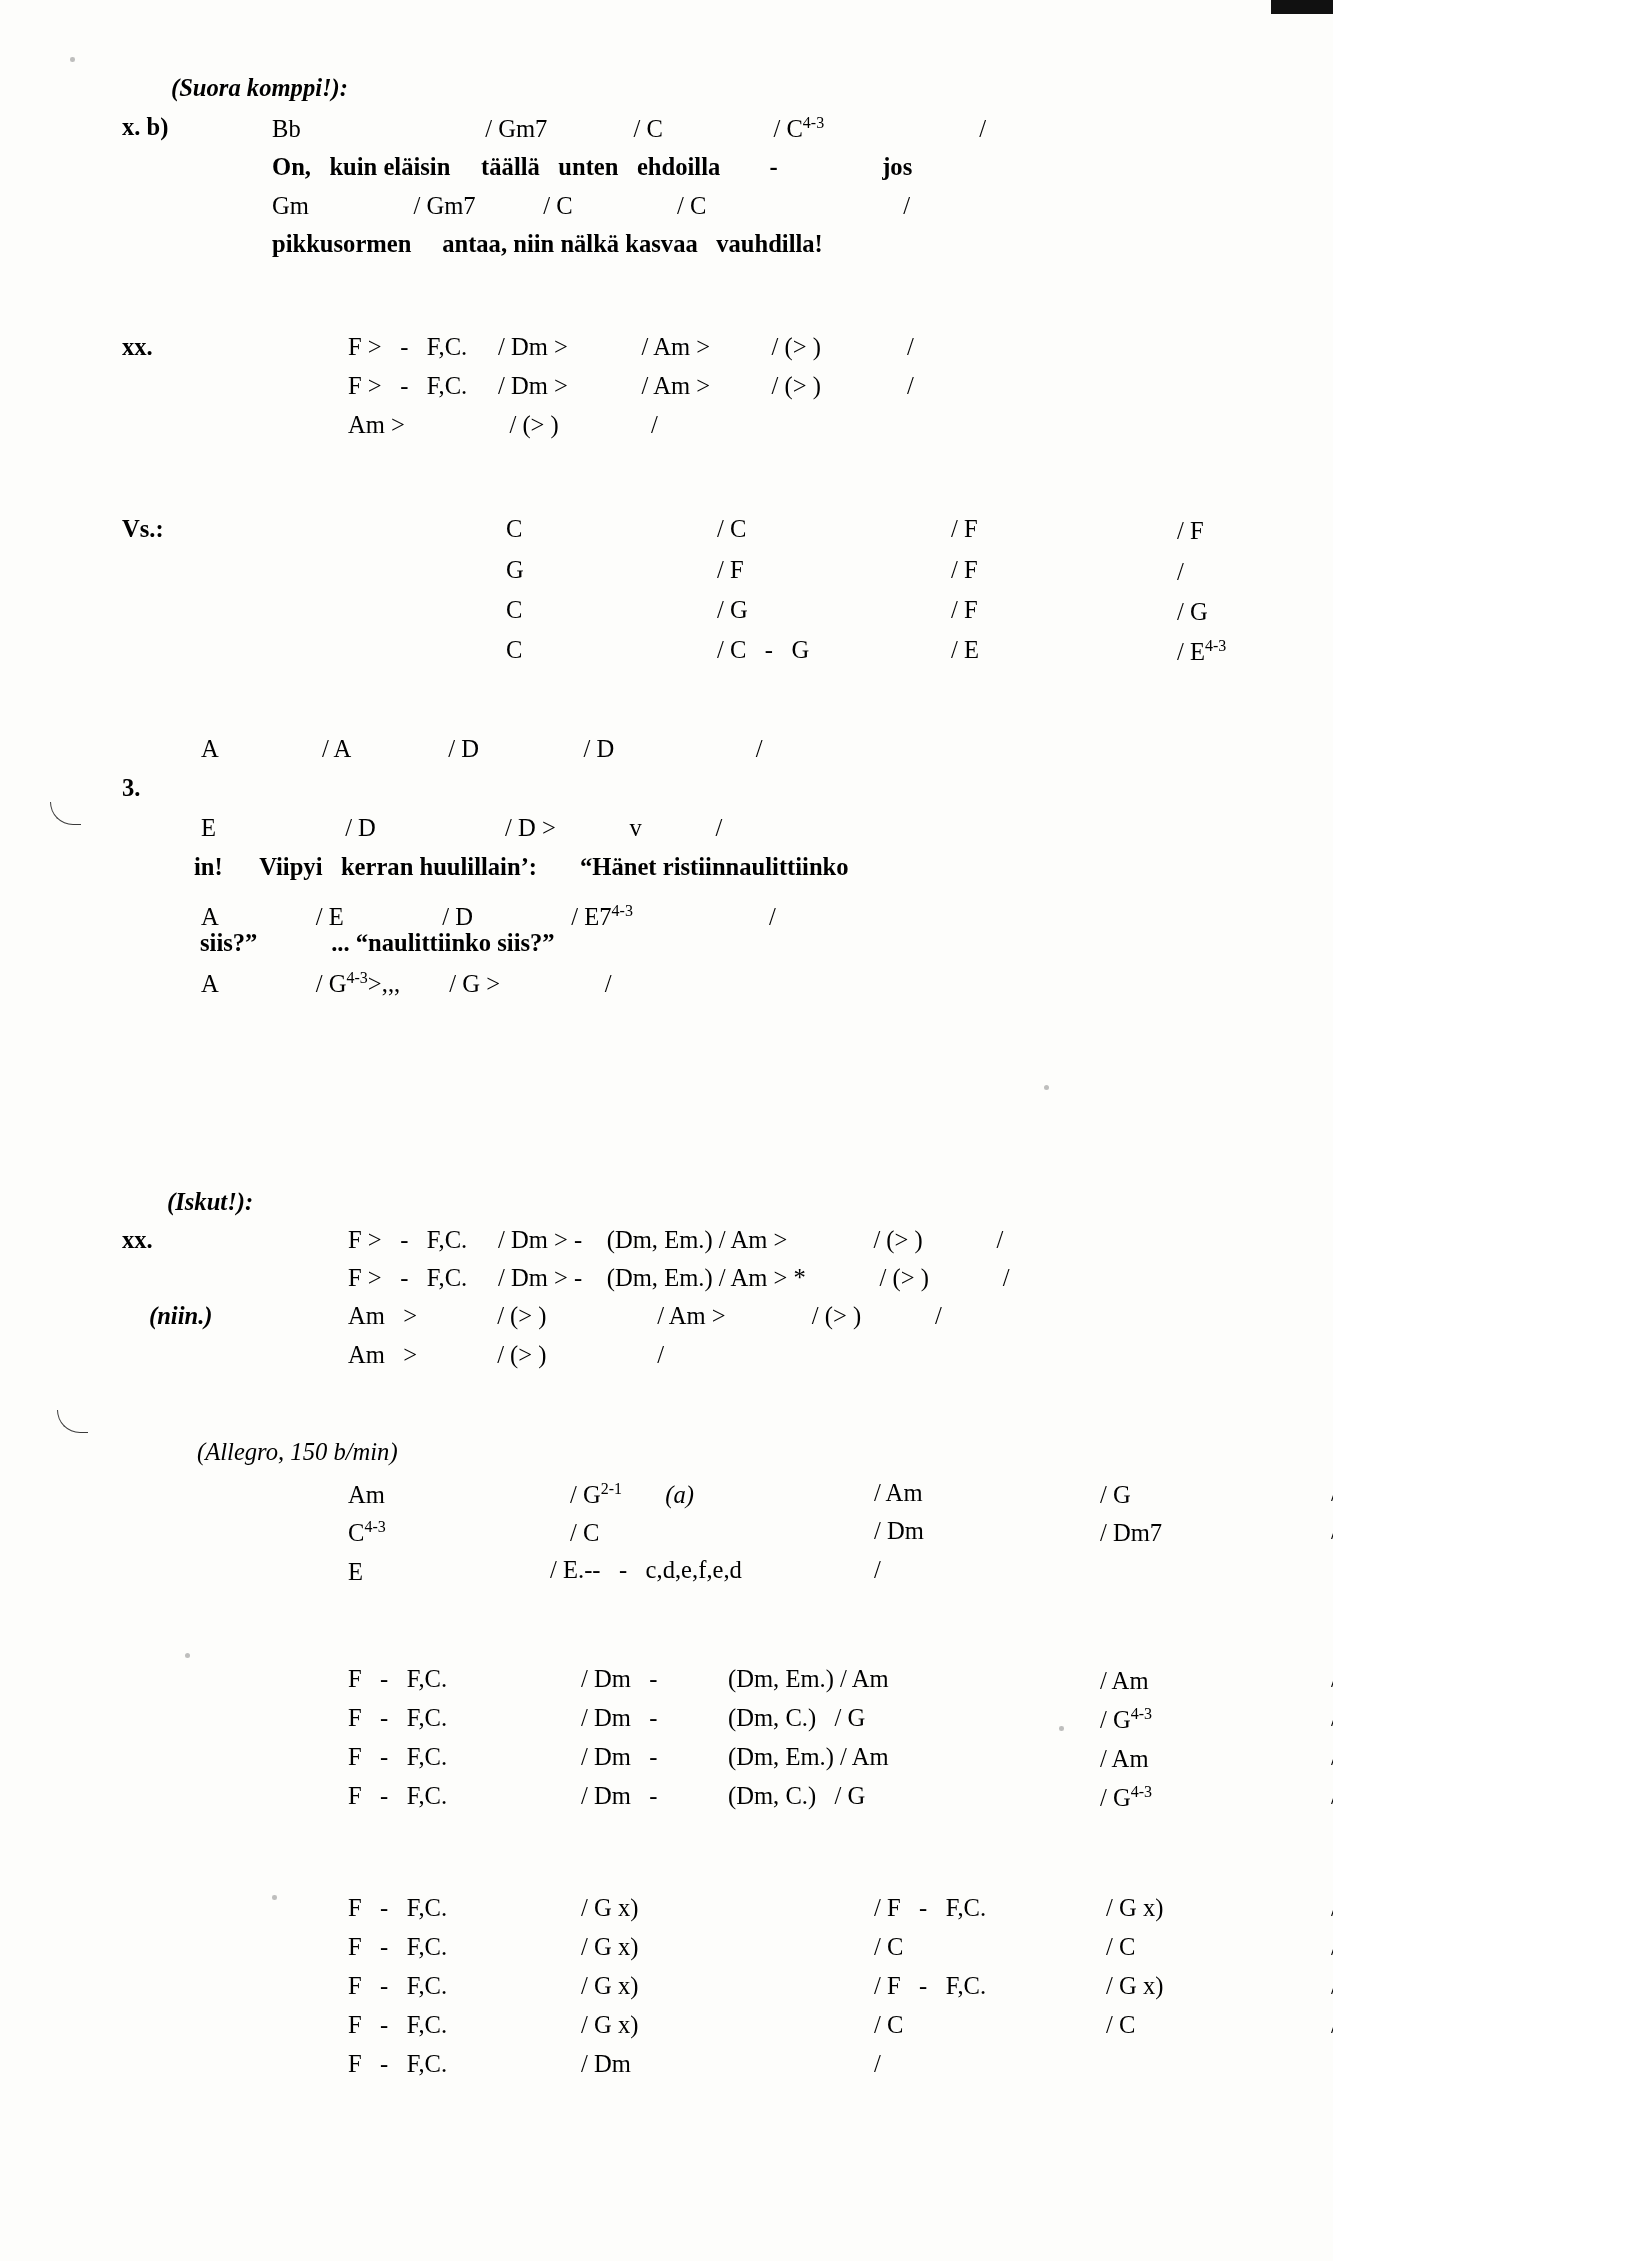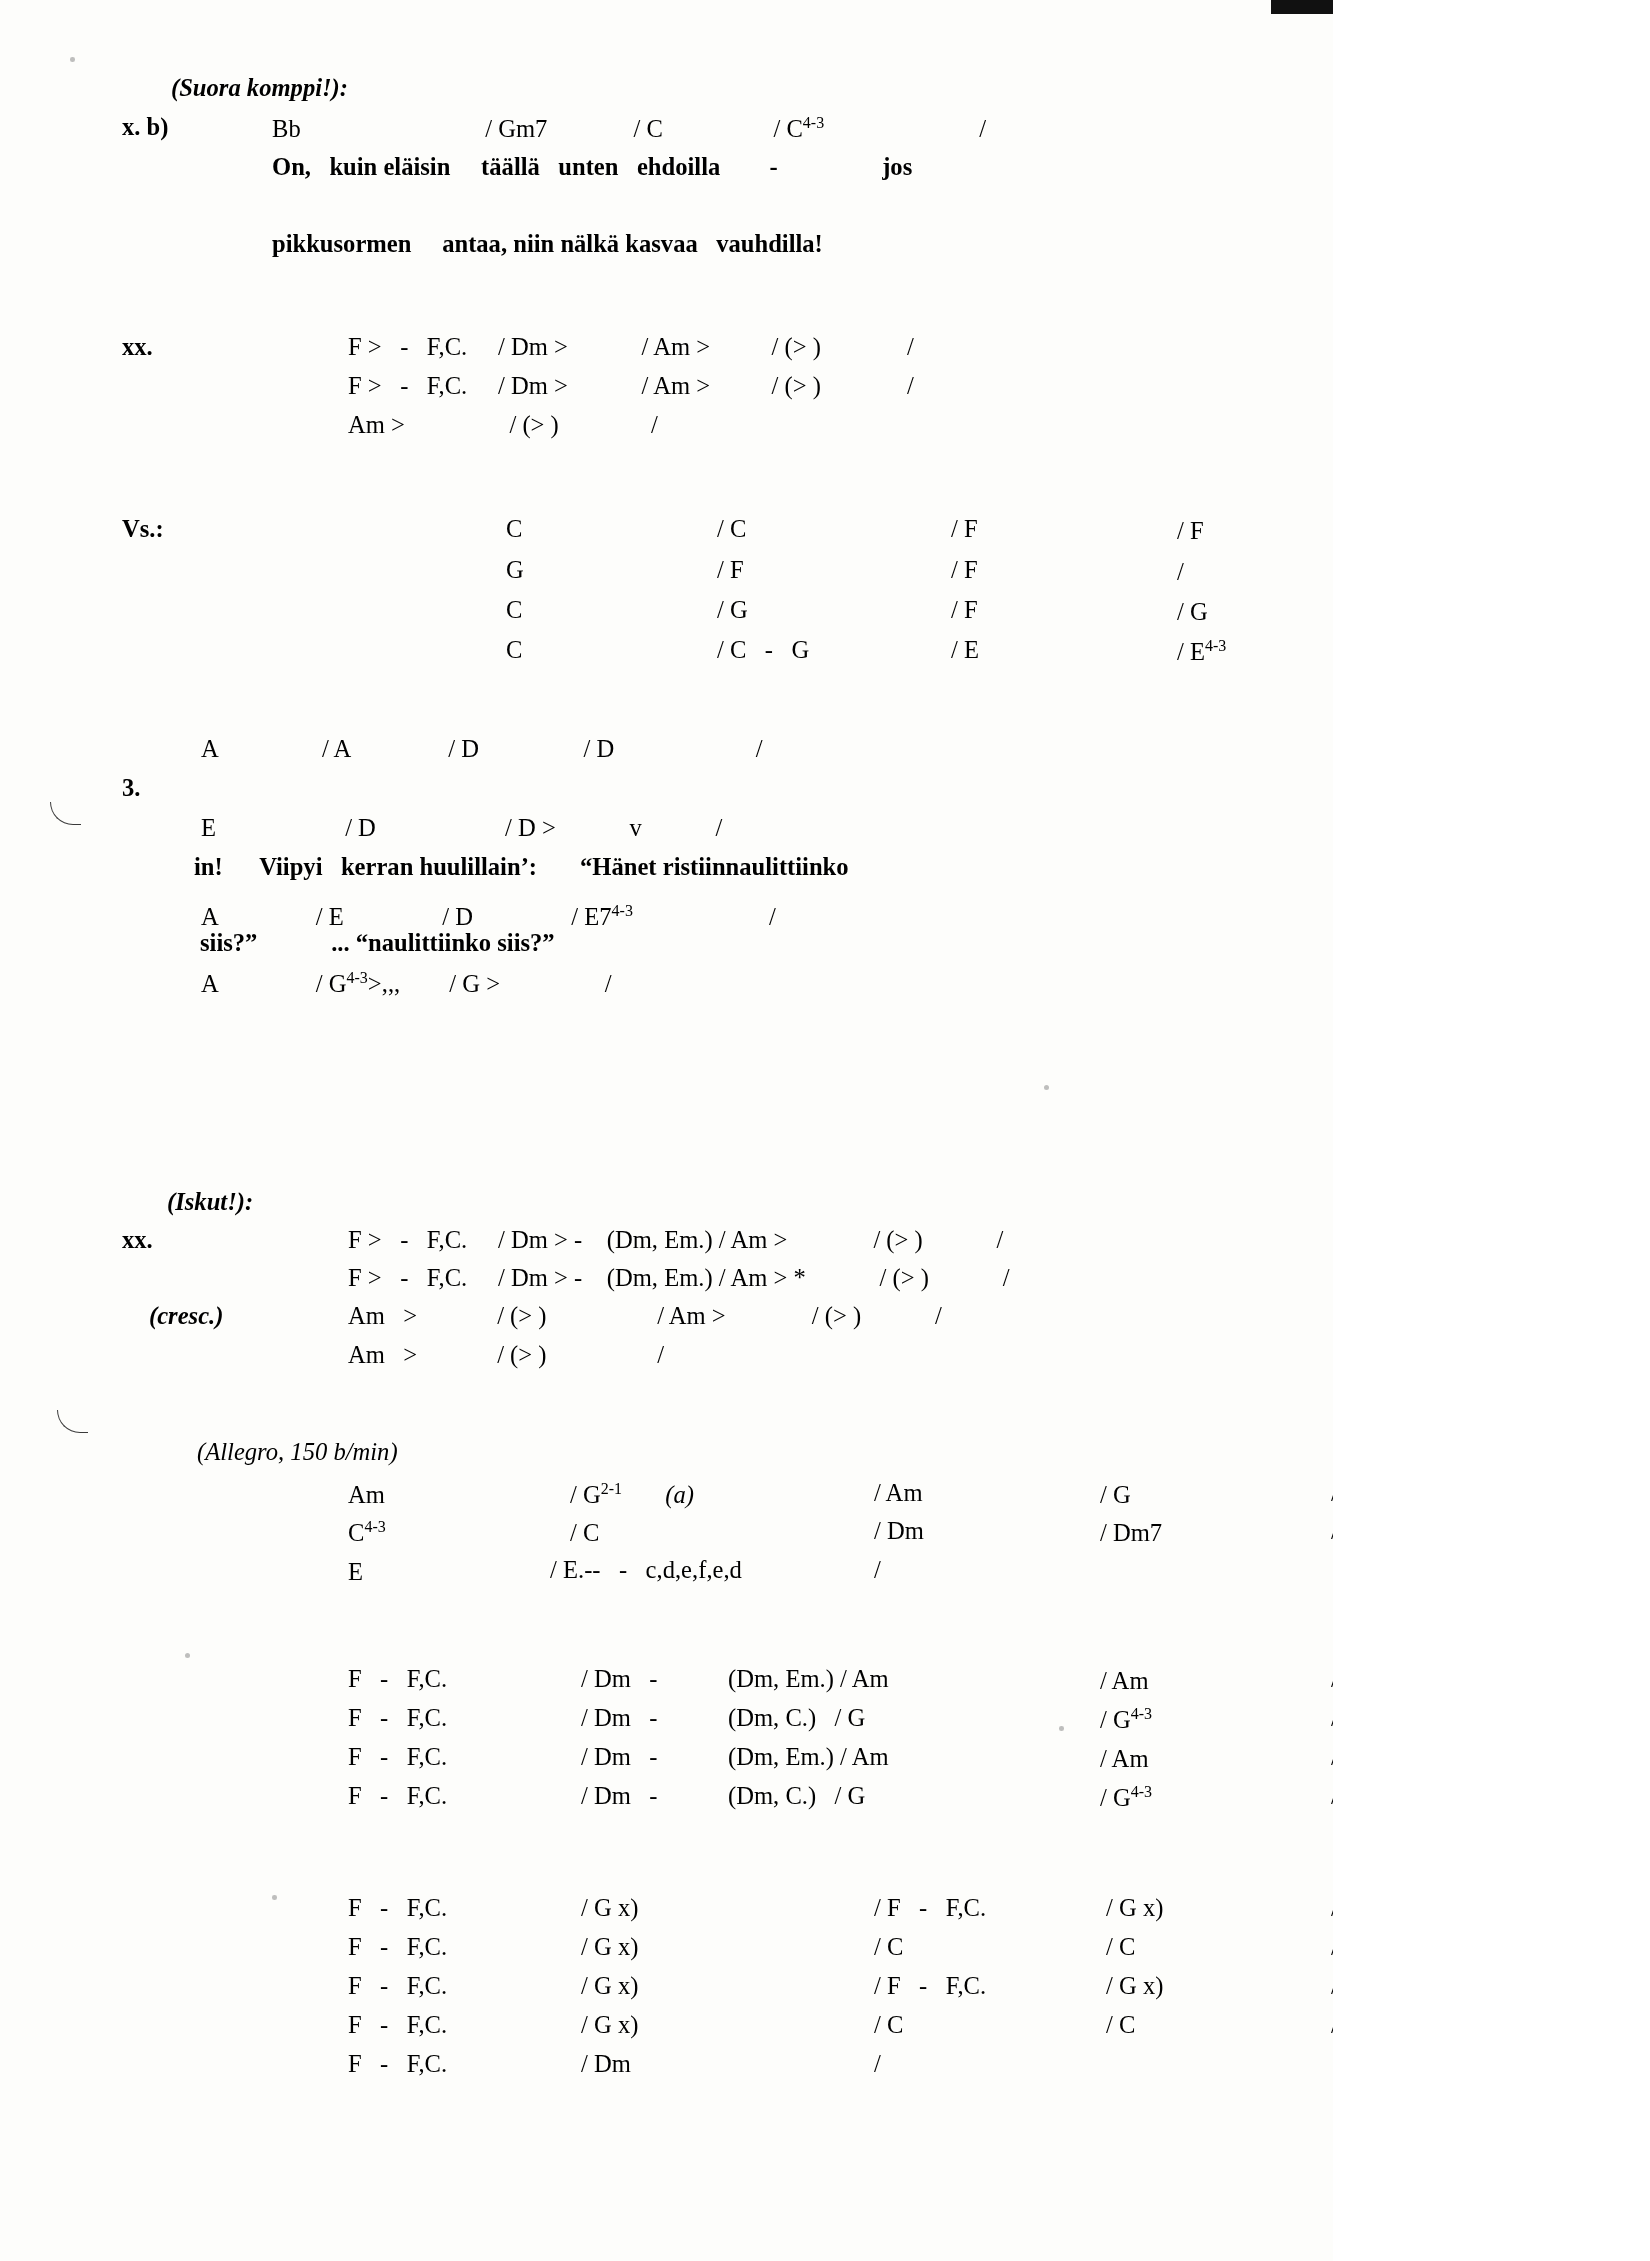--- a/index.html
+++ b/index.html
@@ -73,20 +73,21 @@
   <div class="speck" style="left:272px; top:1895px; width:4.5px; height:4.5px;"></div>
 
   <div class="t bi" style="left:171px; top:76px;">(Suora komppi!):</div>
 
   <div class="t b" style="left:122px; top:115px;">x. b)</div>
 
   <div class="t serif" style="left:272px; top:115px;"><span>Bb                              / Gm7              / C                  / C</span><span class="sup">4-3</span><span style="display:inline-block; width:155px;"></span><span>/</span></div>
 
   <div class="t b" style="left:272px; top:155px;">On,   kuin eläisin     täällä   unten   ehdoilla        -                 jos</div>
 
+  <div class="t serif" style="left:272px; top:194px;">Gm                 / Gm7           / C                 / C                                /</div>
 
   <div class="t b" style="left:272px; top:232px;">pikkusormen     antaa, niin nälkä kasvaa   vauhdilla!</div>
 
   <div class="t b" style="left:122px; top:335px;">xx.</div>
 
   <div class="t serif" style="left:348px; top:335px;">F &gt;   -   F,C.     / Dm &gt;            / Am &gt;          / (&gt; )              /</div>
   <div class="t serif" style="left:348px; top:374px;">F &gt;   -   F,C.     / Dm &gt;            / Am &gt;          / (&gt; )              /</div>
   <div class="t serif" style="left:348px; top:413px;">Am &gt;                 / (&gt; )               /</div>
 
   <div class="t b" style="left:122px; top:517px;">Vs.:</div>
@@ -129,21 +130,21 @@
 
   <div class="t serif" style="left:201px; top:970px;"><span>A                / G</span><span class="sup">4-3</span><span>&gt;,,,        / G &gt;                 /</span></div>
 
   <div class="t bi" style="left:167px; top:1190px;">(Iskut!):</div>
 
   <div class="t b" style="left:122px; top:1228px;">xx.</div>
 
   <div class="t serif" style="left:348px; top:1228px;">F &gt;   -   F,C.     / Dm &gt; -    (Dm, Em.) / Am &gt;              / (&gt; )            /</div>
   <div class="t serif" style="left:348px; top:1266px;">F &gt;   -   F,C.     / Dm &gt; -    (Dm, Em.) / Am &gt; *            / (&gt; )            /</div>
 
-  <div class="t bi" style="left:149px; top:1304px;">(cresc.)</div>
+  <div class="t bi" style="left:149px; top:1304px;">(niin.)</div>
   <div class="t serif" style="left:348px; top:1304px;">Am   &gt;             / (&gt; )                  / Am &gt;              / (&gt; )            /</div>
   <div class="t serif" style="left:348px; top:1343px;">Am   &gt;             / (&gt; )                  /</div>
 
   <div class="t i" style="left:160px; top:1440px;">(Allegro, 150 b/min)</div>
 
   <div class="t serif" style="left:348px; top:1481px;"><span>Am</span><span class="sup"></span></div>
   <div class="t serif" style="left:570px; top:1481px;"><span>/ G</span><span class="sup">2-1</span><span class="i"> (a)</span></div>
   <div class="t serif" style="left:874px; top:1481px;">/ Am</div>
   <div class="t serif" style="left:1100px; top:1481px;"><span>/ G</span><span class="sup"></span></div>
   <div class="t serif" style="left:1331px; top:1481px;">/</div>

